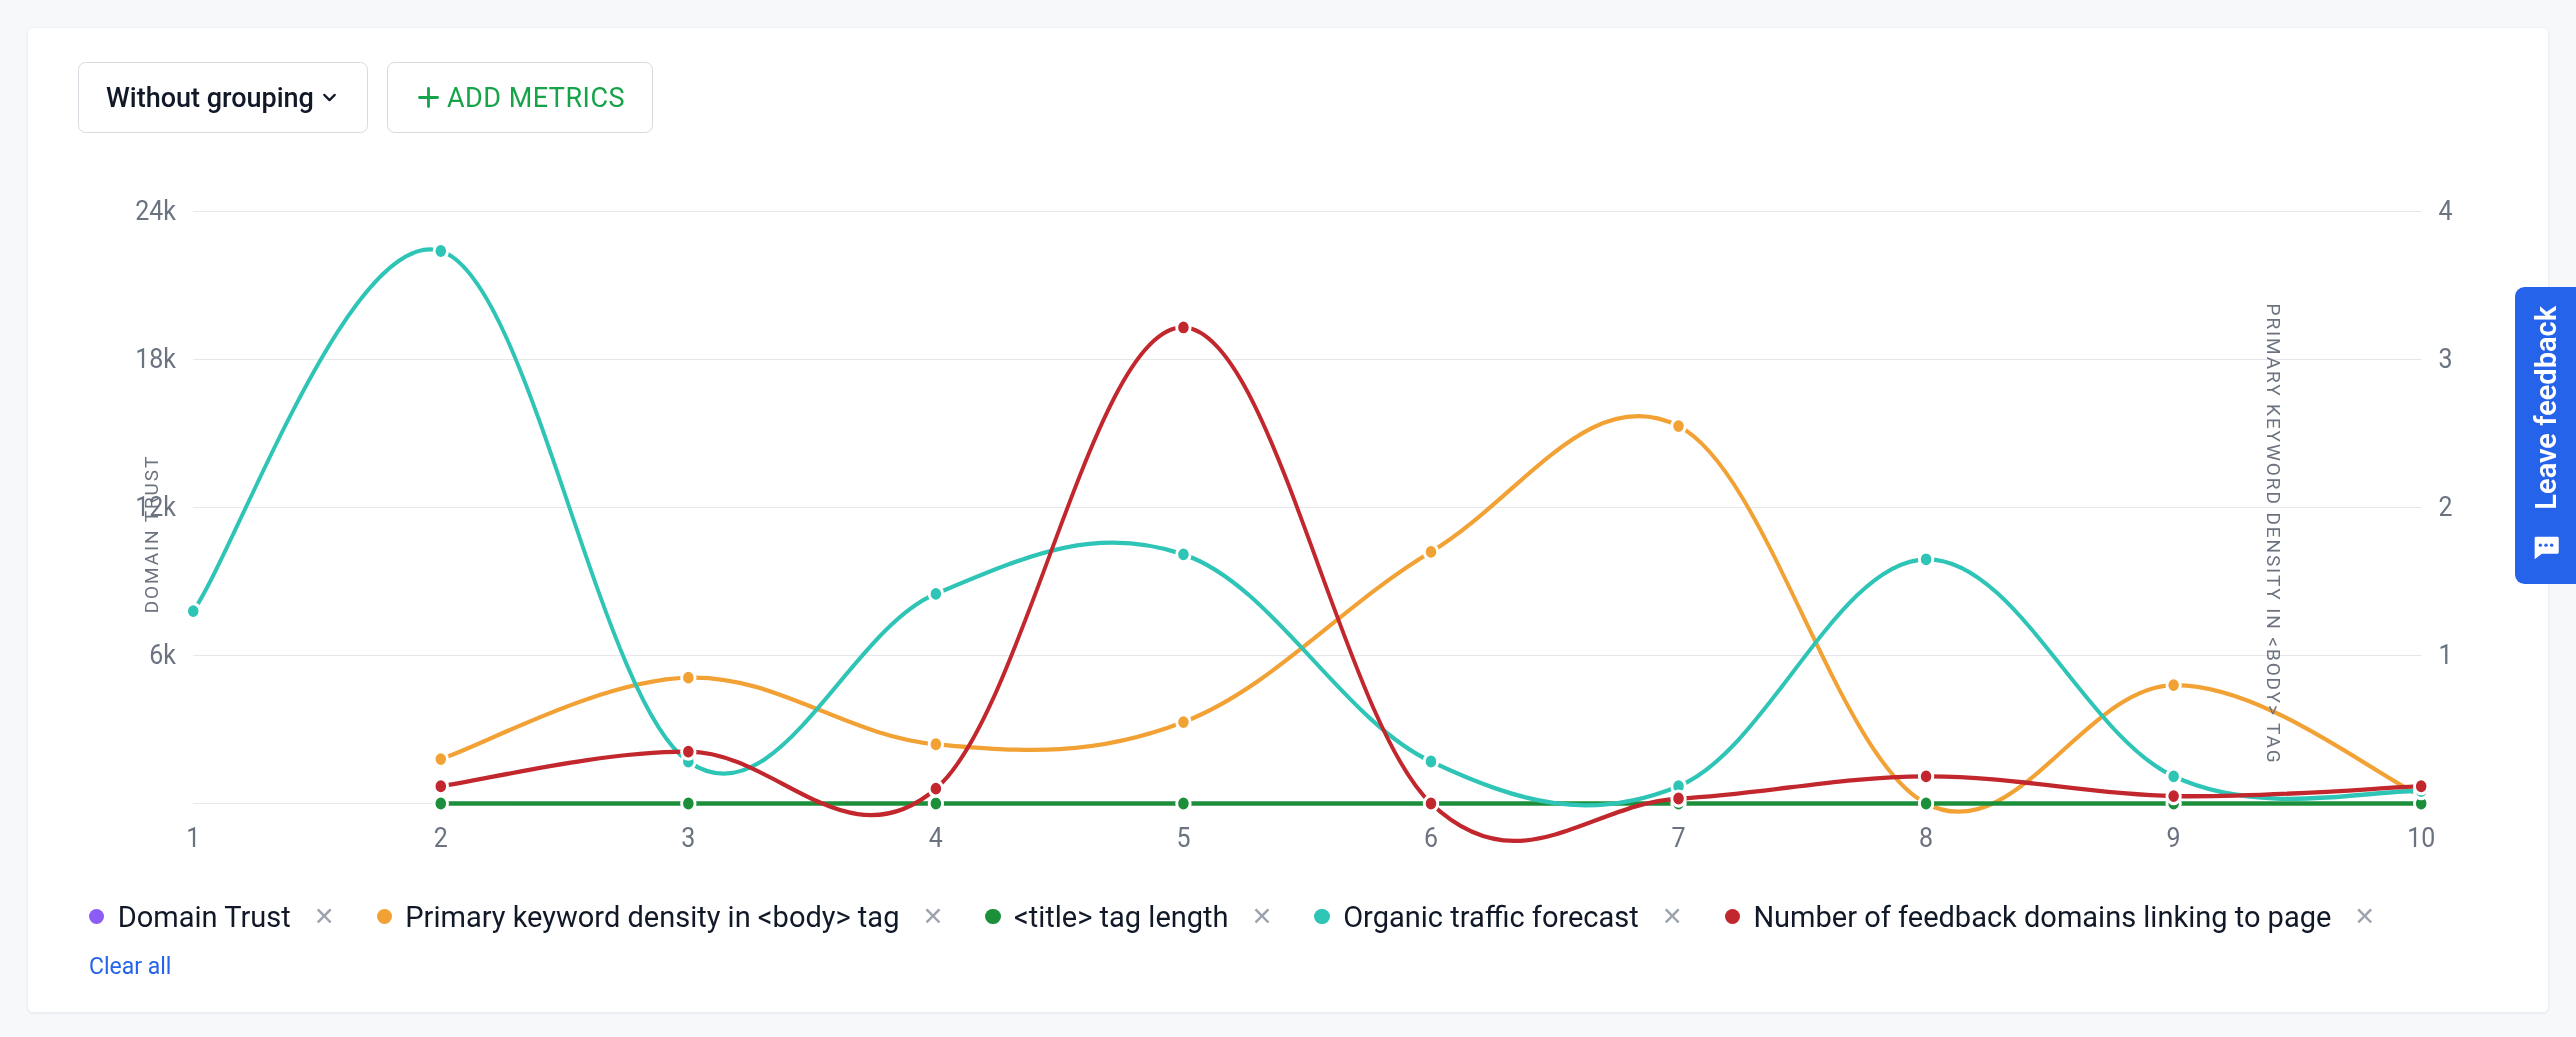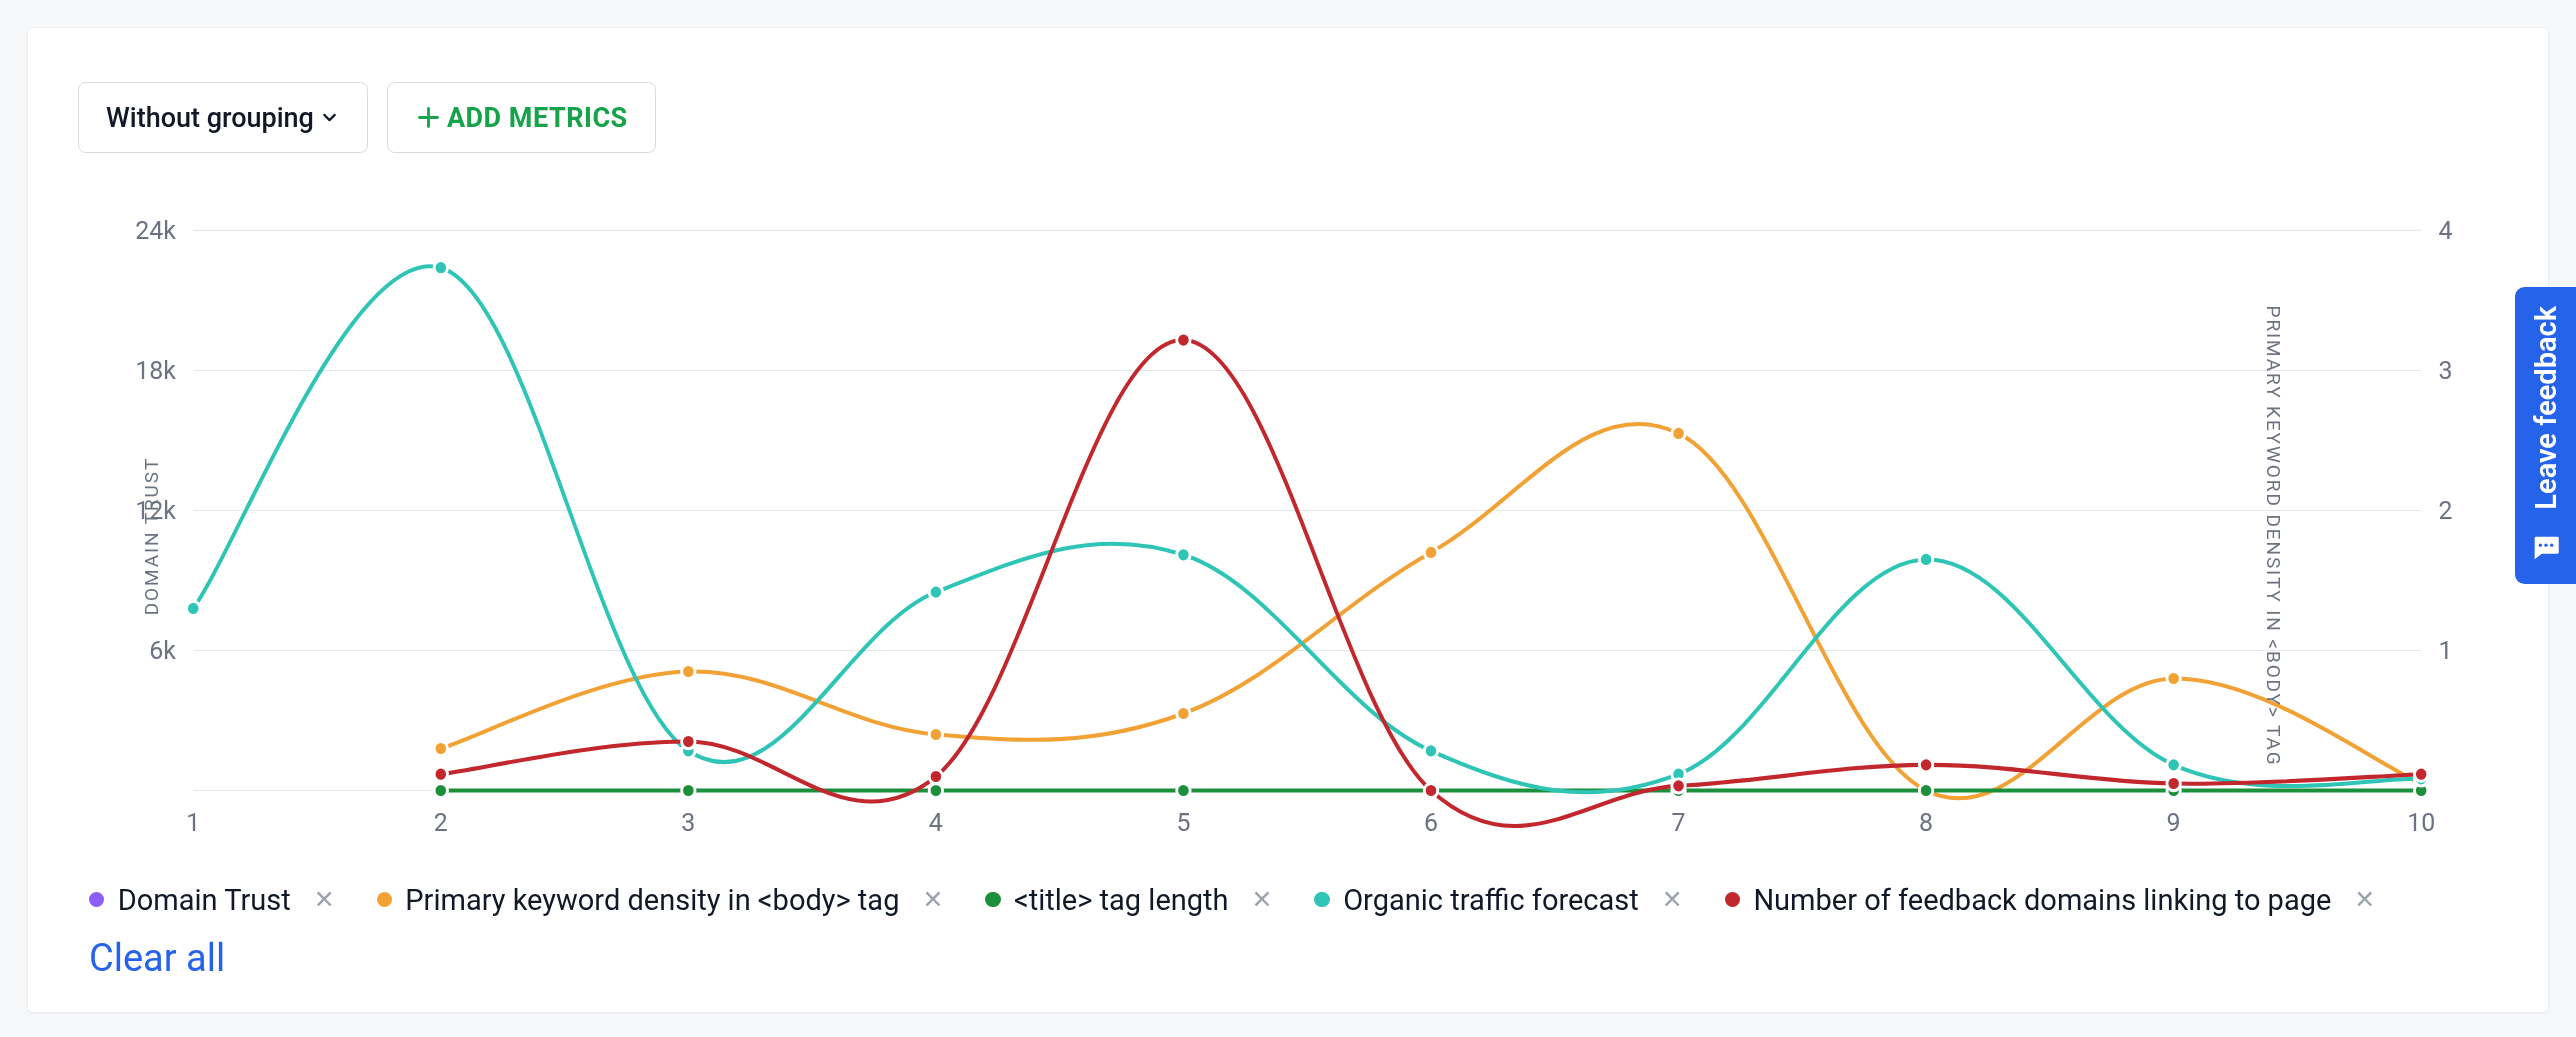--- a/index.html
+++ b/index.html
@@ -16,36 +16,36 @@
     --teal:#2ec4b6;
     --greenDot:#1b8f3a;
     --red:#c1272d;
   }
   html,body{margin:0;padding:0;background:var(--page);font-family:-apple-system,BlinkMacSystemFont,'Segoe UI',Roboto,'Helvetica Neue',Arial,sans-serif;color:var(--text);}
   .wrap{width:2576px;height:1038px;box-sizing:border-box;padding:27px;position:relative;}
   .card{background:var(--card);border:1px solid #eceff3;border-radius:5.7px;box-shadow:0 1px 1.9px rgba(16,24,40,.05);height:100%;display:flex;flex-direction:column;}
   .header{display:flex;align-items:center;justify-content:space-between;padding:34px 50px 0 50px;}
   .title{font-size:42px;font-weight:600;color:#111827;}
   .header-right{display:flex;gap:19px;align-items:center;}
-  .select,.addbtn{height:69px;border:1px solid #d6dbe1;border-radius:7.6px;background:#fff;display:flex;align-items:center;gap:5px;padding:0 27px;font-size:27px;cursor:pointer;margin-top:20px;}
+  .select,.addbtn{height:69px;border:1px solid #d6dbe1;border-radius:7.6px;background:#fff;display:flex;align-items:center;gap:5px;padding:0 27px;font-size:27px;cursor:pointer;}
   .select{color:#111827;font-weight:500;}
   .select svg{width:21px;height:21px;stroke:#111827;}
-  .addbtn{color:var(--green);font-weight:700;letter-spacing:0.5px;}
+  .addbtn{color:var(--green);font-weight:400;letter-spacing:0.5px;}
   .addbtn svg{width:27px;height:27px;stroke:var(--green);}
   .chart-area{position:relative;flex:1;margin:57px 50px 0 50px;}
   svg.chart{width:100%;height:100%;display:block;}
   .ylabel,.y2label{position:absolute;top:50%;transform-origin:center;font-size:19px;letter-spacing:1.9px;color:var(--axislabel);text-transform:uppercase;}
   .ylabel{left:-5.7px;transform:translateY(-50%) rotate(-90deg);}
   .y2label{right:-5.7px;transform:translateY(-50%) rotate(90deg);}
   .legend{display:flex;flex-wrap:wrap;gap:42px 42px;align-items:center;padding:21px 50px 9.6px 61px;font-size:29px;color:#111827;}
   .legend .item{display:flex;align-items:center;gap:13.4px;}
   .legend .dot{width:15.3px;height:15.3px;border-radius:50%;}
   .legend .x{margin-left:9.6px;font-size:25px;color:#9ca3af;cursor:pointer;}
   .clear{padding:9.6px 50px 32px 61px;}
-  .clear a{color:var(--blue);text-decoration:none;font-size:38px;margin-top:30px;}
+  .clear a{color:var(--blue);text-decoration:none;font-size:23px;margin-top:30px;}
   .feedback{position:fixed;right:0;top:287px;background:#2563eb;color:#fff;border-radius:9.6px 0 0 9.6px;padding:19px 13.4px;display:flex;flex-direction:column;align-items:center;gap:21px;cursor:pointer;}
   .feedback .txt{writing-mode:vertical-rl;transform:rotate(180deg);font-size:29px;font-weight:600;}
   .feedback svg{width:34px;height:34px;fill:#fff;}
   .xtick{font-size:26px;fill:#6b7280;text-anchor:middle;}
   .ytick{font-size:26px;fill:#6b7280;text-anchor:end;}
   .y2tick{font-size:26px;fill:#6b7280;text-anchor:start;}
 </style>
 </head>
 <body>
 

